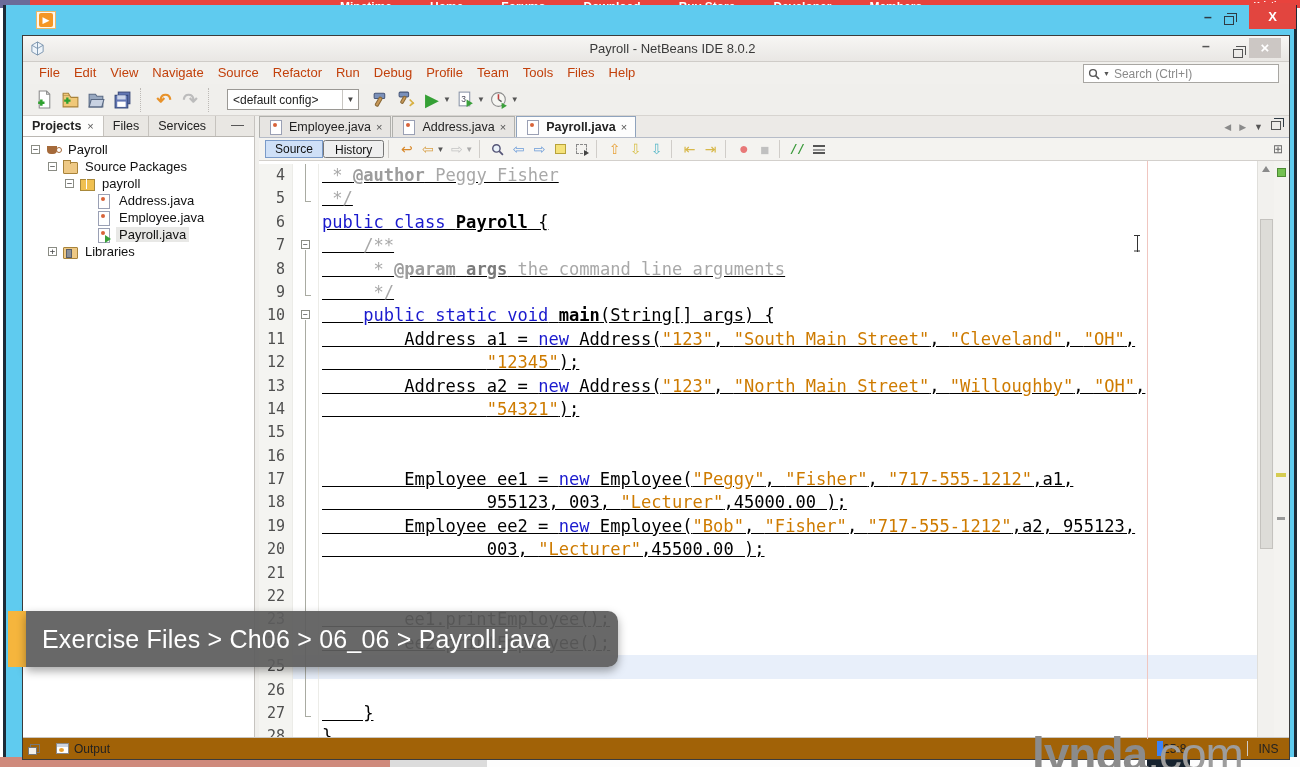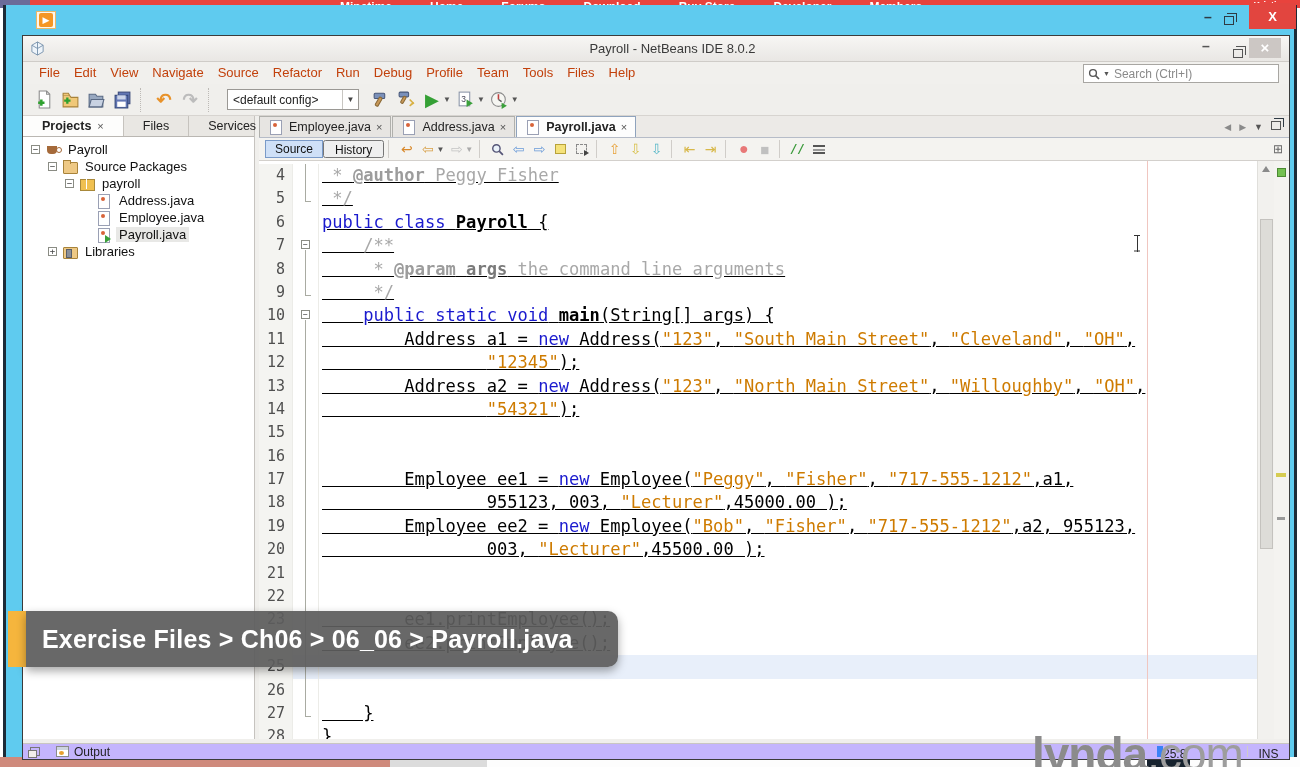--- a/index.html
+++ b/index.html
@@ -61,21 +61,21 @@
   .tbsep { width:6px; height:24px; border-left:1px dotted #bdbab6; margin:0 5px; }
   .tb-dd { font-size:8px; color:#555; margin:0 2px 0 -2px; }
   #config-combo { width:132px; height:21px; background:#fff; border:1px solid #9a9894; margin:0 8px;
                   font-size:12px; color:#222; display:flex; align-items:center; }
   #config-combo .val { flex:1; padding-left:5px; }
   #config-combo .arrow { width:16px; text-align:center; font-size:8px; color:#444; border-left:1px solid #c8c6c2; line-height:19px; }
 
   
   #proj-panel { position:absolute; left:0; top:80px; width:232px; height:623px; background:#fff; border-right:1px solid #c6c3bf; }
   #panel-tabs { height:21px; background:#e9e7e3; border-bottom:1px solid #bab7b2; display:flex; }
-  .ptab { padding:0 19px; font-size:12.5px; color:#222; line-height:20px; border-right:1px solid #c6c3be; display:flex; gap:6px; align-items:center; }
+  .ptab { padding:0 9px; font-size:12.5px; color:#222; line-height:20px; border-right:1px solid #c6c3be; display:flex; gap:6px; align-items:center; }
   .ptab.active { background:#fdfdfc; font-weight:bold; }
   .ptab .x { color:#555; font-size:11px; font-weight:normal; }
   #panel-min { margin-left:auto; padding:0 10px; color:#444; font-size:13px; line-height:18px; }
   #tree { padding-top:4px; }
   .tree-row { height:17px; display:flex; align-items:center; font-size:13px; color:#111; }
   .tree-row .lbl { padding:0 3px; white-space:nowrap; }
   .tree-row.sel .lbl { background:#e8e8e6; }
   .toggle { width:9px; height:9px; border:1px solid #8a8c84; background:#fff; font-size:9px; line-height:7px;
             text-align:center; color:#444; margin-right:5px; flex:none; font-family:"DejaVu Sans Mono",monospace; }
   .toggle.none { visibility:hidden; }
@@ -150,38 +150,38 @@
   #sb-up { position:absolute; top:2px; left:2px; width:12px; height:12px; }
   #sb-up::before { content:""; position:absolute; left:2px; top:3px; width:0; height:0;
       border-bottom:6px solid #8a8a8a; border-left:4px solid transparent; border-right:4px solid transparent; }
   #sb-thumb { position:absolute; left:2px; top:58px; width:13px; height:330px; background:#dddcd8; border:1px solid #c4c2be; }
   #error-stripe { position:absolute; right:0; top:0; bottom:0; width:15px; background:#f4f3f0; }
   #es-ok { position:absolute; left:3px; top:7px; width:9px; height:9px; background:#74c151; border:1px solid #4c8a33; }
   #es-warn { position:absolute; left:2px; top:312px; width:10px; height:4px; background:#d6cc52; }
   #es-mark { position:absolute; left:3px; top:356px; width:8px; height:3px; background:#9a9a9a; }
 
   
-  #statusbar { position:absolute; left:0; bottom:0; width:100%; height:16px; background:#c4b5fd; border-top:1px solid #c9c6c2;
+  #statusbar { position:absolute; left:0; bottom:0; width:100%; height:22px; background:#a16207; border-top:1px solid #c9c6c2;
                display:flex; align-items:center; font-size:12px; color:#222; }
   #dock-icon { width:10px; height:9px; border:1px solid #777; position:relative; margin:0 8px 0 7px; }
   #dock-icon::before { content:""; position:absolute; left:-3px; top:2px; width:7px; height:6px; background:#f1efec; border:1px solid #777; }
   #output-tab { display:flex; align-items:center; gap:5px; padding:0 8px; height:100%; }
   #output-icon { width:13px; height:11px; border:1px solid #8a8a8a; background:#fff; position:relative; }
   #output-icon::before { content:""; position:absolute; left:0; top:0; right:0; height:3px; background:#cdd4e0; }
   #output-icon::after { content:""; position:absolute; left:2px; bottom:1px; width:5px; height:4px; background:#e8a030; border-radius:50%; }
   #status-right { margin-left:auto; display:flex; align-items:center; height:100%; }
   #caret-pos { width:90px; text-align:left; border-left:6px solid #3b82f6; height:70%; line-height:16px; }
   #ins-mode { width:42px; text-align:center; border-left:1px solid #cfccc8; height:70%; line-height:16px; }
 
   
   #banner { position:absolute; left:8px; top:611px; height:56px; z-index:10; display:flex; }
   #banner-accent { width:18px; height:56px; background:#f5b53d; }
   #banner-body { width:592px; background:rgba(93,93,93,0.93); border-radius:0 10px 10px 0;
                  box-shadow:0 4px 10px rgba(0,0,0,0.35); display:flex; align-items:center; }
-  #banner-text { color:#fff; font-size:25px; font-weight:bold; padding-left:16px; letter-spacing:0.2px; white-space:nowrap; }
+  #banner-text { color:#fff; font-size:25px; font-weight:normal; padding-left:16px; letter-spacing:0.2px; white-space:nowrap; }
   #watermark { position:absolute; left:1032px; top:684px; z-index:9; font-size:46px; letter-spacing:-1px; white-space:nowrap;margin-top:43px; }
   #watermark .brand { font-weight:bold; color:#8b8b8b; }
   #watermark .tld { font-weight:normal; color:#9d9d9d; }
 
   .mag-svg { display:block; }
 </style>
 </head>
 <body>
 
 <div id="top-strip">

